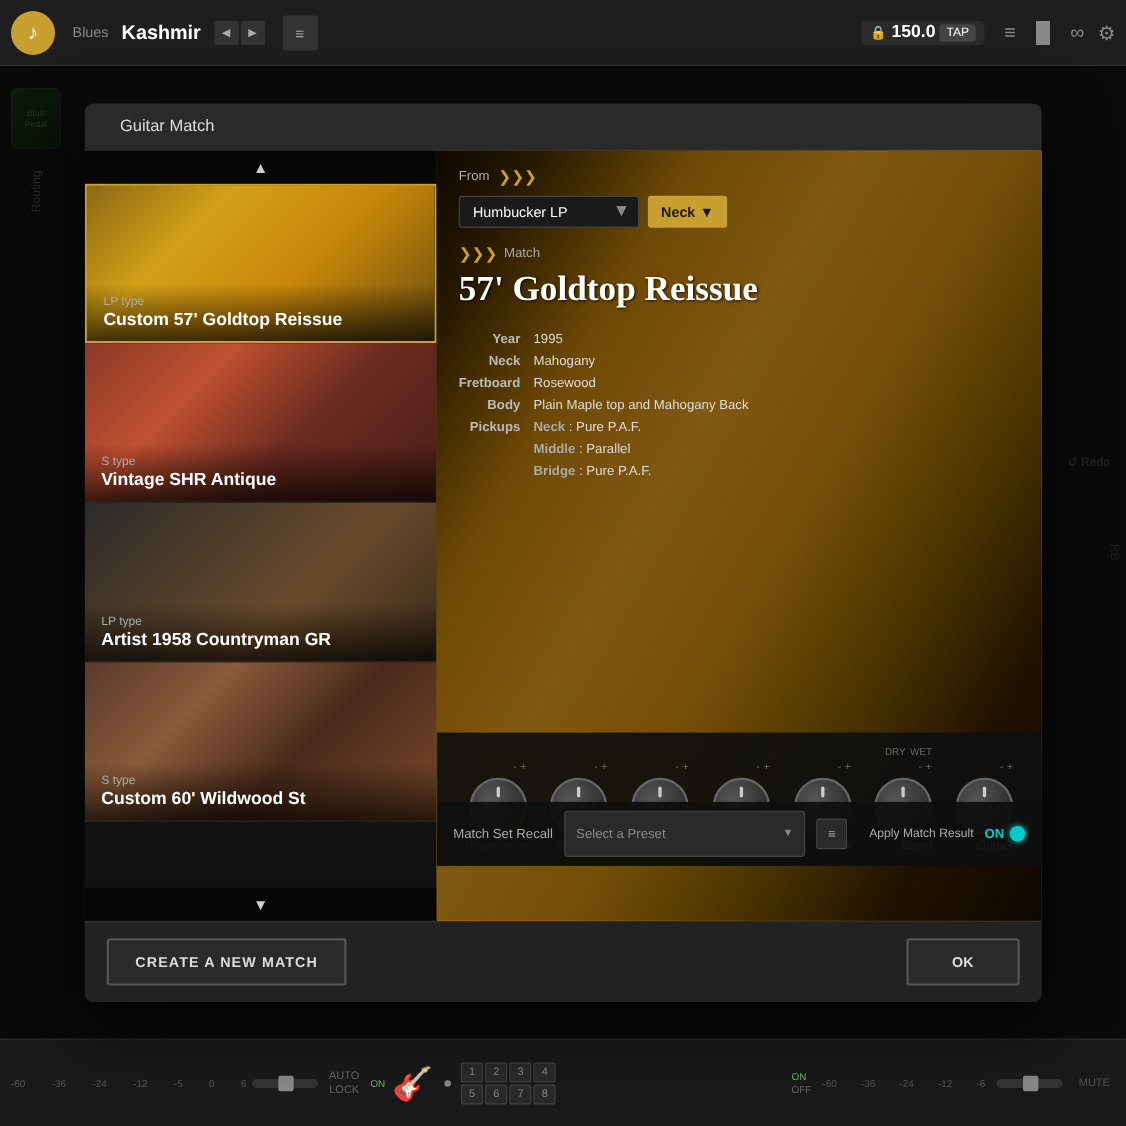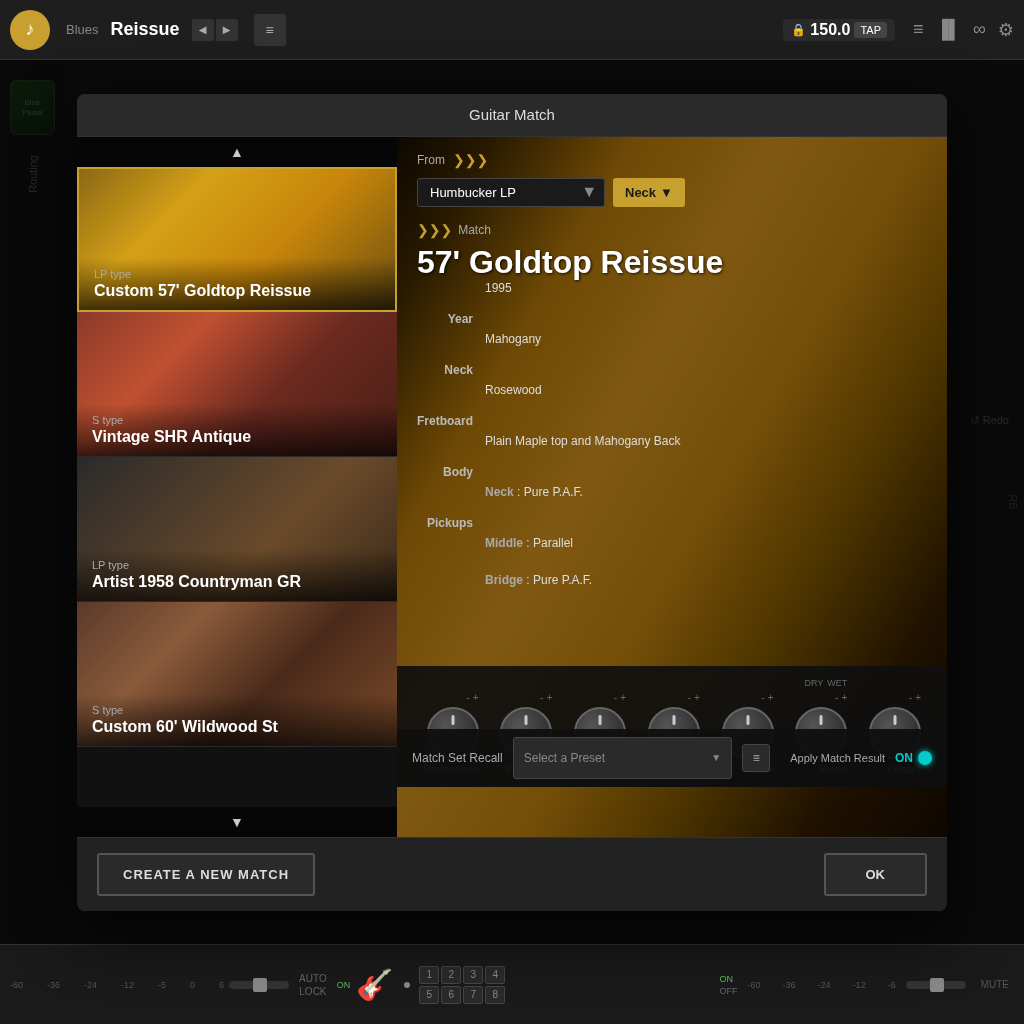--- a/index.html
+++ b/index.html
@@ -167,22 +167,22 @@
     }
     .modal {
       background: #1e1e1e;
       border-radius: 8px;
       width: 870px;
       overflow: hidden;
       box-shadow: 0 20px 60px rgba(0,0,0,0.8);
     }
     .modal-header {
       background: #2a2a2a;
-      padding: 12px 20px;
-      text-align: center;
+      padding: 12px 32px;
+      text-align: left;
       border-bottom: 1px solid #333;
     }
     .modal-title {
       color: #ddd;
       font-size: 15px;
       font-weight: normal;
     }
     .modal-body {
       display: flex;
       height: 700px;
@@ -313,21 +313,21 @@
     }
     .pickup-select {
       background: #1a1a1a;
       border: 1px solid #444;
       color: #fff;
       padding: 6px 12px;
       font-size: 13px;
       border-radius: 3px;
       cursor: pointer;
       appearance: none;
-      width: 188px;
+      width: 164px;
     }
     .neck-select {
       background: #c8a030;
       border: none;
       color: #1a1a1a;
       padding: 6px 12px;
       font-size: 13px;
       border-radius: 3px;
       cursor: pointer;
       font-weight: bold;
@@ -346,34 +346,35 @@
       font-size: 14px;
     }
     .match-text {
       color: #aaa;
       font-size: 12px;
     }
     .guitar-match-name {
       color: #fff;
       font-size: 32px;
       font-weight: bold;
+      margin-bottom: 20px;
       text-shadow: 1px 1px 3px rgba(0,0,0,0.8);
+      font-family: Liberation Serif, serif;
     }
     .guitar-specs {
       display: grid;
       grid-template-columns: auto 1fr;
       gap: 6px 12px;
       margin-bottom: 10px;
     }
     .spec-label {
       color: #bbb;
       font-size: 12px;
       text-align: right;
       font-weight: bold;
-      margin-top: 31px;
     }
     .spec-value {
       color: #ddd;
       font-size: 12px;
     }
     .spec-value span {
       color: #aaa;
       font-weight: bold;
     }
 
@@ -629,21 +630,21 @@
       font-size: 11px;
       cursor: pointer;
     }
   </style>
 </head>
 <body>
 
 <div class="top-bar">
   <div class="top-bar-logo">♪</div>
   <span class="top-bar-genre">Blues</span>
-  <span class="top-bar-preset">Reissue</span>
+  <span class="top-bar-preset">Kashmir</span>
   <div class="top-bar-nav">
     <button class="nav-btn">◀</button>
     <button class="nav-btn">▶</button>
   </div>
   <button class="top-bar-menu-btn">≡</button>
   <div class="spacer"></div>
   <div class="bpm-section">
     <span class="lock-icon">🔒</span>
     <span class="bpm-value">150.0</span>
     <button class="tap-btn">TAP</button>

